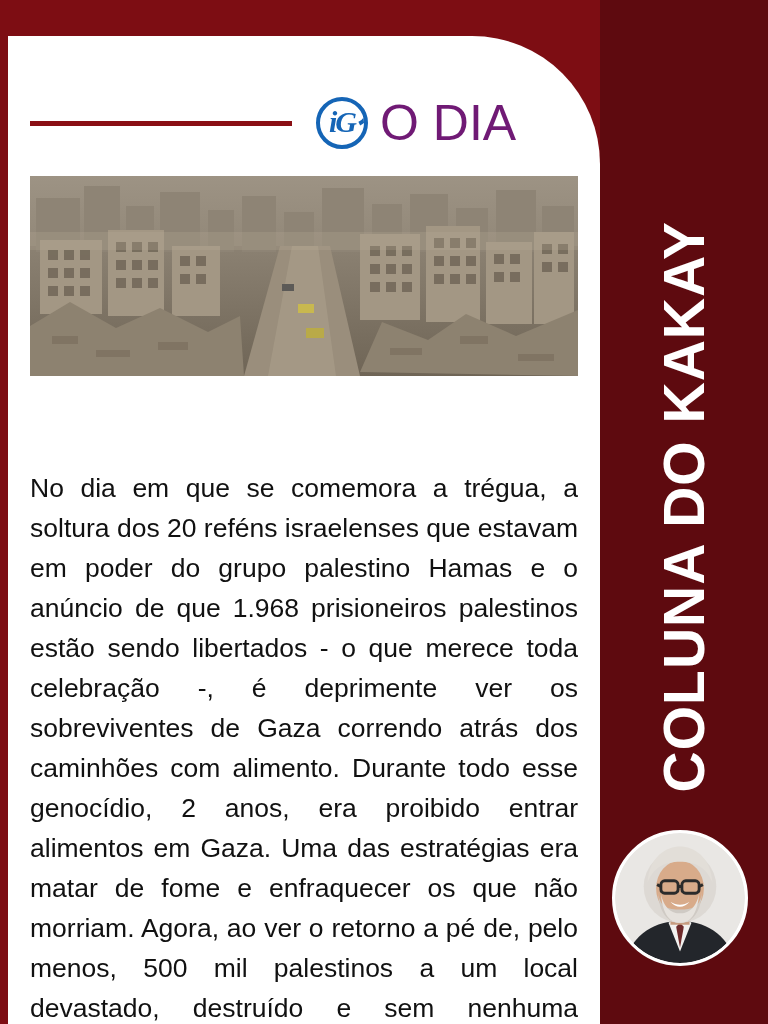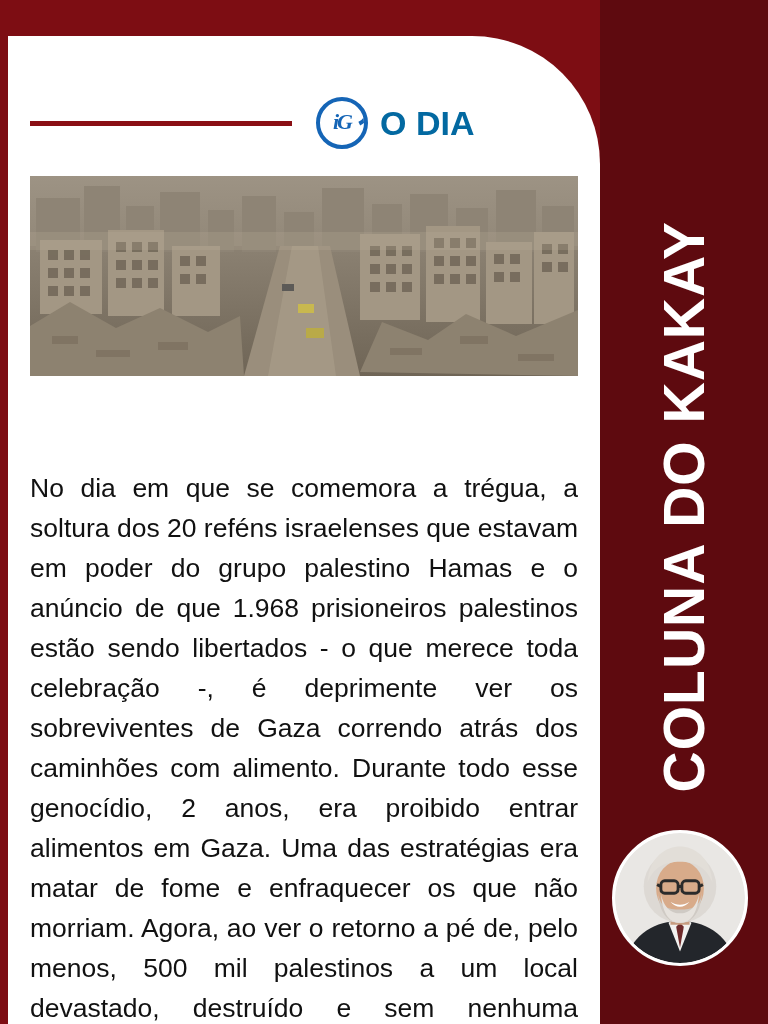--- a/index.html
+++ b/index.html
@@ -86,44 +86,44 @@
     border: 4px solid #1565b6;
     display: flex;
     align-items: center;
     justify-content: center;
     overflow: hidden;
   }
   .logo-mark .ig {
     font-family: "Liberation Serif", serif;
     font-style: italic;
     font-weight: bold;
-    font-size: 22px;
+    font-size: 30px;
     color: #1565b6;
     letter-spacing: -2px;
     line-height: 1;
     transform: translateY(-1px);
   }
   .logo-mark::after {
     content: "";
     position: absolute;
     right: -6px;
     top: -8px;
     width: 26px;
     height: 26px;
     border: 4px solid #1565b6;
     border-radius: 50%;
     border-left-color: transparent;
     border-bottom-color: transparent;
     transform: rotate(20deg);
   }
   .logo-text {
     font-family: "Liberation Sans", sans-serif;
-    font-weight: bold;
-    font-size: 34px;
-    color: #0369a1;
+    font-weight: normal;
+    font-size: 50px;
+    color: #701a75;
     letter-spacing: 0px;
   }
 
   
   .photo {
     position: absolute;
     left: 22px;
     top: 140px;
     width: 548px;
     height: 200px;

